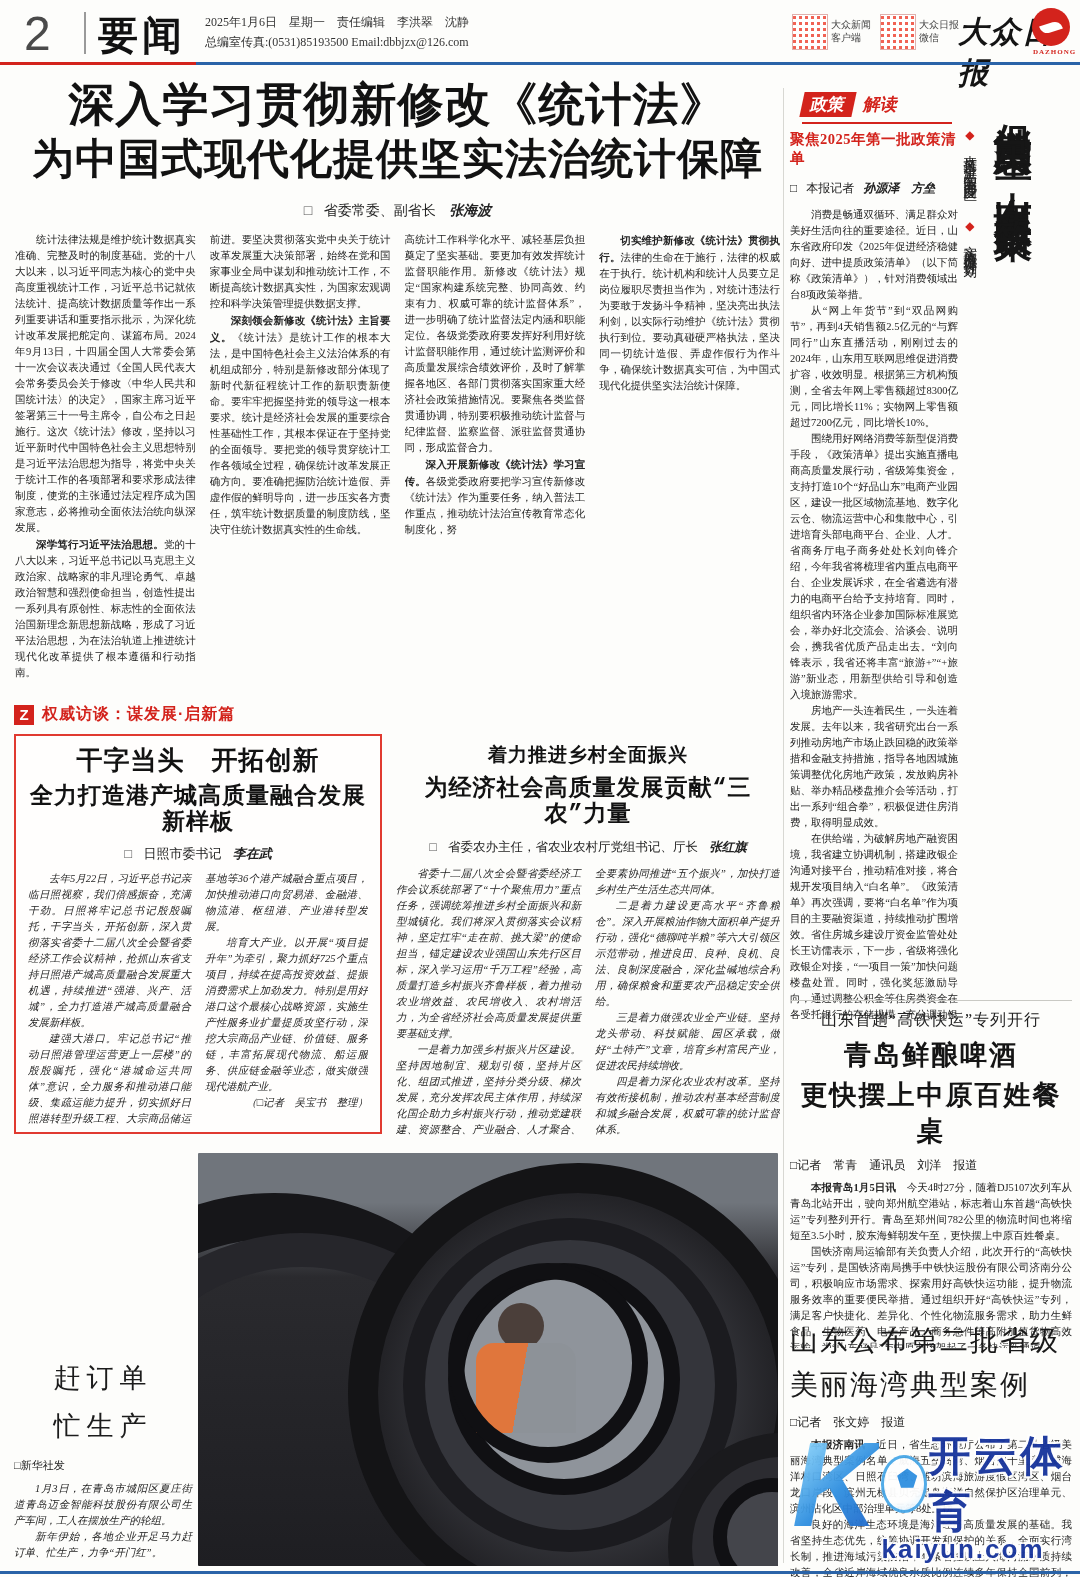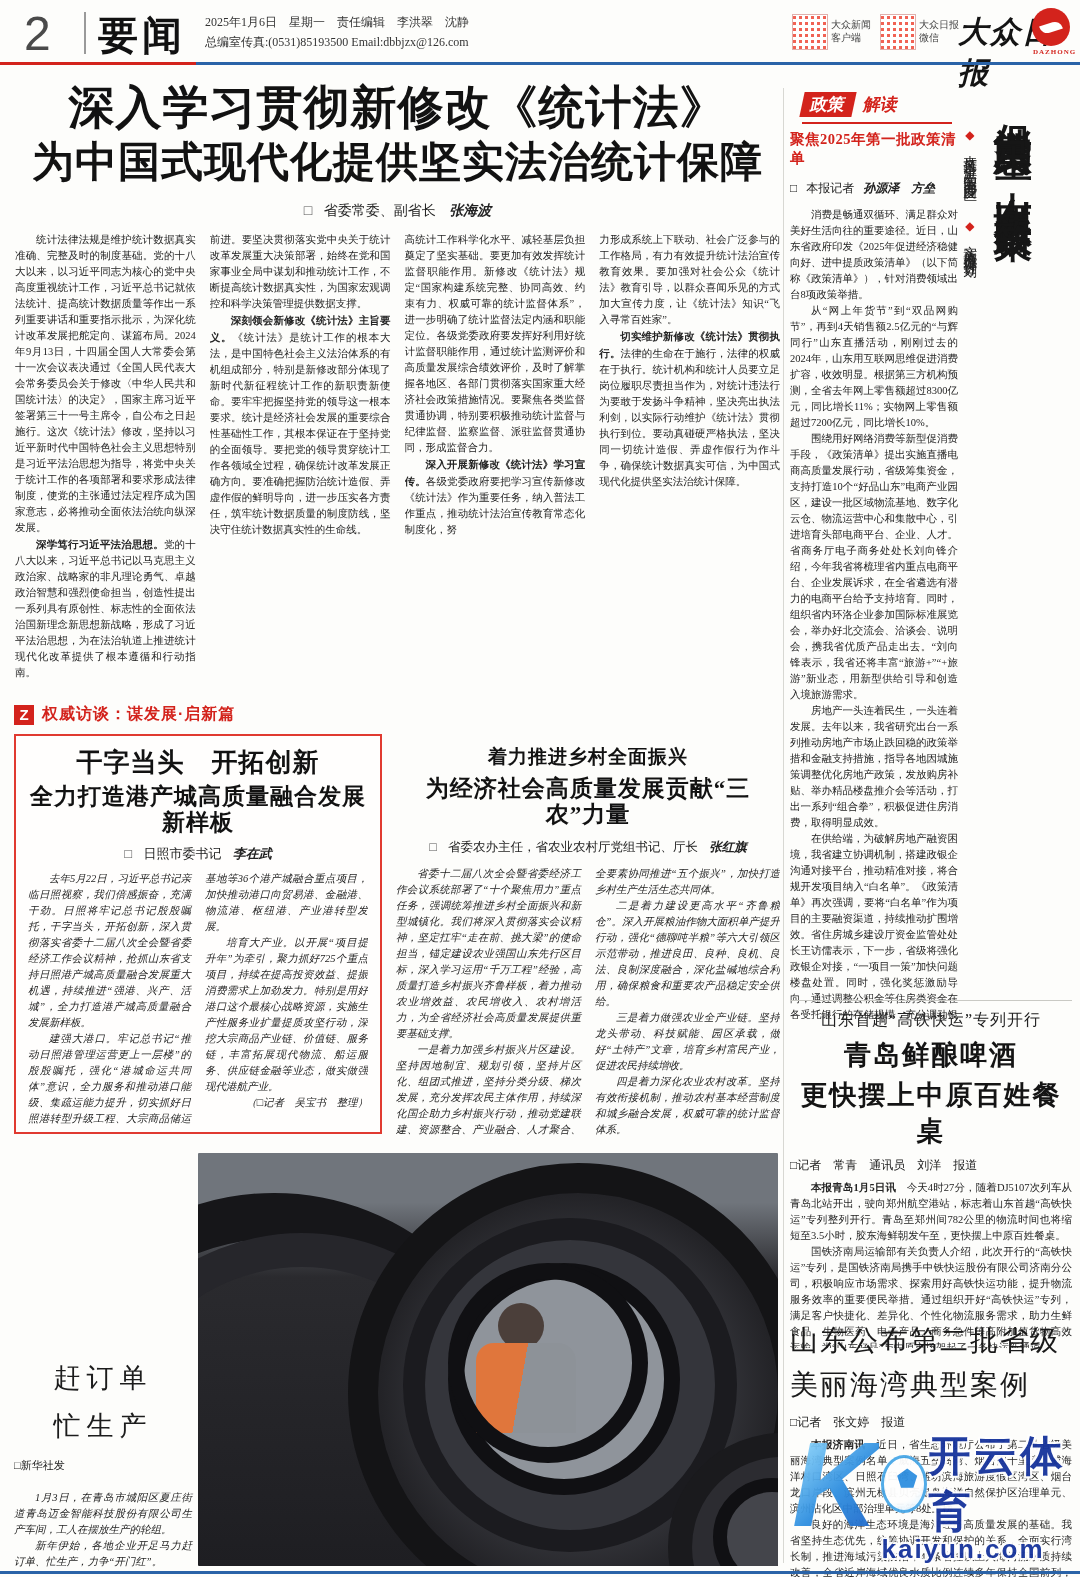--- a/index.html
+++ b/index.html
@@ -1,19 +1,19 @@
 <!DOCTYPE html>
 <html><head>
 <meta charset="utf-8">
 <style>
   html,body{margin:0;padding:0;background:#e8e8e4;}
   .page{position:relative;width:1080px;height:1577px;background:#fdfdfb;margin:0 auto;overflow:hidden;
         font-family:"Liberation Serif","DejaVu Serif",serif;color:#1c1c1c;}
   .abs{position:absolute;}
-  .sans{font-family:Liberation Serif, serif;}
+  .sans{font-family:Liberation Mono, monospace;}
   .just{text-align:justify;text-justify:inter-ideograph;}
   .b{font-weight:700;}
   .kai{font-style:italic;}
   
   .pagenum{font-size:48px;color:#4a4a4a;font-family:"Liberation Sans",sans-serif;}
   .secttitle{font-size:40px;font-weight:900;letter-spacing:4px;color:#111;}
   .hmeta{font-size:12px;color:#333;line-height:20px;}
   .hrule-blue{background:#2a63a8;height:3px;}
   .hrule-red{background:#d3231c;height:3px;}
   .qr{width:34px;height:34px;border:1px solid #e0b0ac;
@@ -126,21 +126,20 @@
     </div>
     <div>
       <p style="text-indent:0;"><span>前进。要坚决贯彻落实党中央关于统计改革发展重大决策部署，始终在党和国家事业全局中谋划和推动统计工作，不断提高统计数据真实性，为国家宏观调控和科学决策管理提供数据支撑。</span></p>
       <p><span class="subhead">深刻领会新修改《统计法》主旨要义。</span><span>《统计法》是统计工作的根本大法，是中国特色社会主义法治体系的有机组成部分，特别是新修改部分体现了新时代新征程统计工作的新职责新使命。要牢牢把握坚持党的领导这一根本要求。统计是经济社会发展的重要综合性基础性工作，其根本保证在于坚持党的全面领导。要把党的领导贯穿统计工作各领域全过程，确保统计改革发展正确方向。要准确把握防治统计造假、弄虚作假的鲜明导向，进一步压实各方责任，筑牢统计数据质量的制度防线，坚决守住统计数据真实性的生命线。</span></p>
     </div>
     <div>
       <p style="text-indent:0;"><span>高统计工作科学化水平、减轻基层负担奠定了坚实基础。要更加有效发挥统计监督职能作用。新修改《统计法》规定“国家构建系统完整、协同高效、约束有力、权威可靠的统计监督体系”，进一步明确了统计监督法定内涵和职能定位。各级党委政府要发挥好利用好统计监督职能作用，通过统计监测评价和高质量发展综合绩效评价，及时了解掌握各地区、各部门贯彻落实国家重大经济社会政策措施情况。要聚焦各类监督贯通协调，特别要积极推动统计监督与纪律监督、监察监督、派驻监督贯通协同，形成监督合力。</span></p>
       <p><span class="subhead">深入开展新修改《统计法》学习宣传。</span><span>各级党委政府要把学习宣传新修改《统计法》作为重要任务，纳入普法工作重点，推动统计法治宣传教育常态化制度化，努</span></p>
     </div>
     <div>
-      <p style="text-indent:0;"><span>力形成系统上下联动、社会广泛参与的工作格局，有力有效提升统计法治宣传教育效果。要加强对社会公众《统计法》教育引导，以群众喜闻乐见的方式加大宣传力度，让《统计法》知识“飞入寻常百姓家”。</span></p>
       <p><span class="subhead">切实维护新修改《统计法》贯彻执行。</span><span>法律的生命在于施行，法律的权威在于执行。统计机构和统计人员要立足岗位履职尽责担当作为，对统计违法行为要敢于发扬斗争精神，坚决亮出执法利剑，以实际行动维护《统计法》贯彻执行到位。要动真碰硬严格执法，坚决同一切统计造假、弄虚作假行为作斗争，确保统计数据真实可信，为中国式现代化提供坚实法治统计保障。</span></p>
     </div>
   </div>
 
   <div class="abs" style="left:790px;top:92px;width:168px;">
     <div class="pbadge">
       <span class="p1">政策</span>
       <span class="p2">解读</span>
     </div>
     <div class="psub" style="margin-top:6px;">聚焦2025年第一批政策清单</div>
@@ -227,21 +226,21 @@
     <div class="bodytext just" style="margin-top:6px;height:140px;overflow:hidden;">
       <p><span class="b">本报济南讯</span><span>　近日，省生态环境厅公布了第二批省级美丽海湾典型案例名单，威海五垒岛湾、烟台四十里湾、威海洋村口湾区、日照石臼湾、潍坊滨海旅游度假区湾区、烟台龙口岸段、滨州无棣县贝壳堤岛海洋自然保护区治理单元、滨州沾化区中部治理单元等8处上榜。</span></p>
       <p>良好的海洋生态环境是海洋经济高质量发展的基础。我省坚持生态优先，统筹协调开发和保护的关系，全面实行湾长制，推进海域污染防治，48条省控以上入海河流水质持续改善，全省近岸海域优良水质比例连续多年保持全国前列，累计修复滨海湿地1.21万公顷，累计建成国家级美丽海湾，为全国贡献了山东经验。</p>
     </div>
   </div>
 
   <div class="abs" style="left:14px;top:1360px;width:178px;">
     <div style="font-size:27px;letter-spacing:6px;text-align:center;">赶订单</div>
     <div style="font-size:27px;letter-spacing:6px;text-align:center;margin-top:12px;">忙生产</div>
     <div style="font-size:11px;margin-top:14px;">□新华社发</div>
-    <div class="bodytext just kai" style="margin-top:17px;">
+    <div class="bodytext just kai" style="margin-top:8px;">
       <p>1月3日，在青岛市城阳区夏庄街道青岛迈金智能科技股份有限公司生产车间，工人在摆放生产的轮组。</p>
       <p>新年伊始，各地企业开足马力赶订单、忙生产，力争“开门红”。</p>
     </div>
   </div>
 
   <div class="abs photo" style="left:198px;top:1153px;width:580px;height:413px;">
 
     <div class="ring" style="left:-180px;top:40px;width:420px;height:420px;border:46px solid #161619;background:transparent;"></div>
     <div class="ring" style="left:-120px;top:80px;width:380px;height:380px;border:34px solid #26262b;"></div>
 

